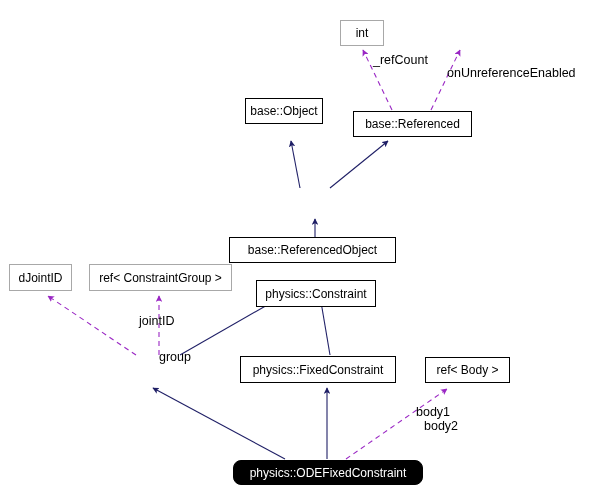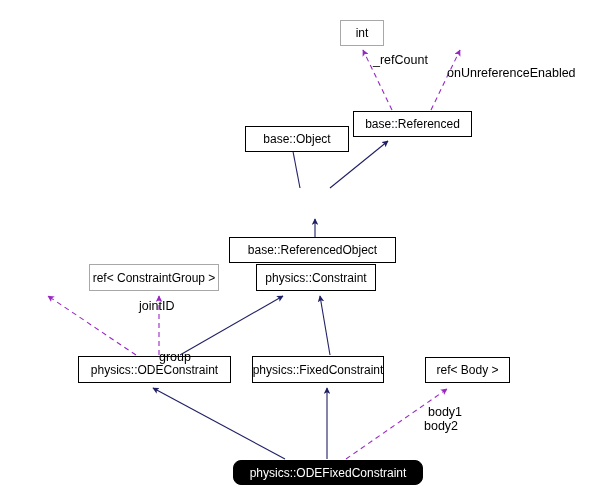--- a/index.html
+++ b/index.html
@@ -96,62 +96,62 @@
     <path d="M 327 459 L 327 388" fill="none" stroke="#1f1f66" stroke-width="1.1" style="marker-end:url(#arrow-inherit)"></path>
 
     <path d="M 346 459 L 447 389" fill="none" stroke="#9a27c4" stroke-width="1.1" stroke-dasharray="5,4" style="marker-end:url(#arrow-assoc)"></path>
   </svg>
 
   <div class="node gray" style="left:340px; top:20px; width:44px; height:26px;">
     <span>int</span>
   </div>
 
 
-  <div class="node" style="left:245px; top:126px; width:104px; height:26px;text-align:center;">
+  <div class="node" style="left:245px; top:98px; width:78px; height:26px;text-align:center;">
     <span>base::Object</span>
   </div>
 
   <div class="node" style="left:353px; top:111px; width:119px; height:26px;">
     <span>base::Referenced</span>
   </div>
 
   <div class="node" style="left:229px; top:189px; width:167px; height:26px;margin-top:48px;">
     <span>base::ReferencedObject</span>
   </div>
 
+  <div class="node gray" style="left:9px; top:264px; width:63px; height:27px;">
+    <span>dJointID</span>
+  </div>
 
-  <div class="node gray" style="left:89px; top:264px; width:130px; height:27px;">
+  <div class="node gray" style="left:89px; top:264px; width:143px; height:27px;">
     <span>ref&lt; ConstraintGroup &gt;</span>
   </div>
 
-  <div class="node" style="left:256px; top:264px; width:120px; height:27px;">
+  <div class="node" style="left:256px; top:280px; width:120px; height:27px;">
     <span>physics::Constraint</span>
   </div>
 
-  <div class="node" style="left:78px; top:356px; width:153px; height:27px;">
-    <span>physics::ODEConstraint</span>
-  </div>
 
-  <div class="node" style="left:252px; top:356px; width:132px; height:27px;">
+  <div class="node" style="left:240px; top:356px; width:156px; height:27px;">
     <span>physics::FixedConstraint</span>
   </div>
 
   <div class="node" style="left:425px; top:357px; width:85px; height:26px;">
     <span>ref&lt; Body &gt;</span>
   </div>
 
   <div class="node current" style="left:233px; top:460px; width:190px; height:25px;border-radius:8px;">
     <span>physics::ODEFixedConstraint</span>
   </div>
 
   <div class="edge-label" style="left:373px; top:54px;">_refCount</div>
 
   <div class="edge-label" style="left:447px; top:67px;">onUnreferenceEnabled</div>
 
-  <div class="edge-label" style="left:103px; top:300px;padding-left:36px;">jointID</div>
+  <div class="edge-label" style="left:103px; top:315px;padding-left:36px;">jointID</div>
 
   <div class="edge-label" style="left:159px; top:315px;margin-top:36px;">group</div>
 
-  <div class="edge-label" style="left:428px; top:406px;">body1</div>
+  <div class="edge-label" style="left:416px; top:406px;">body1</div>
 
   <div class="edge-label" style="left:424px; top:420px;">body2</div>
 
 </div>
 
 </body></html>

